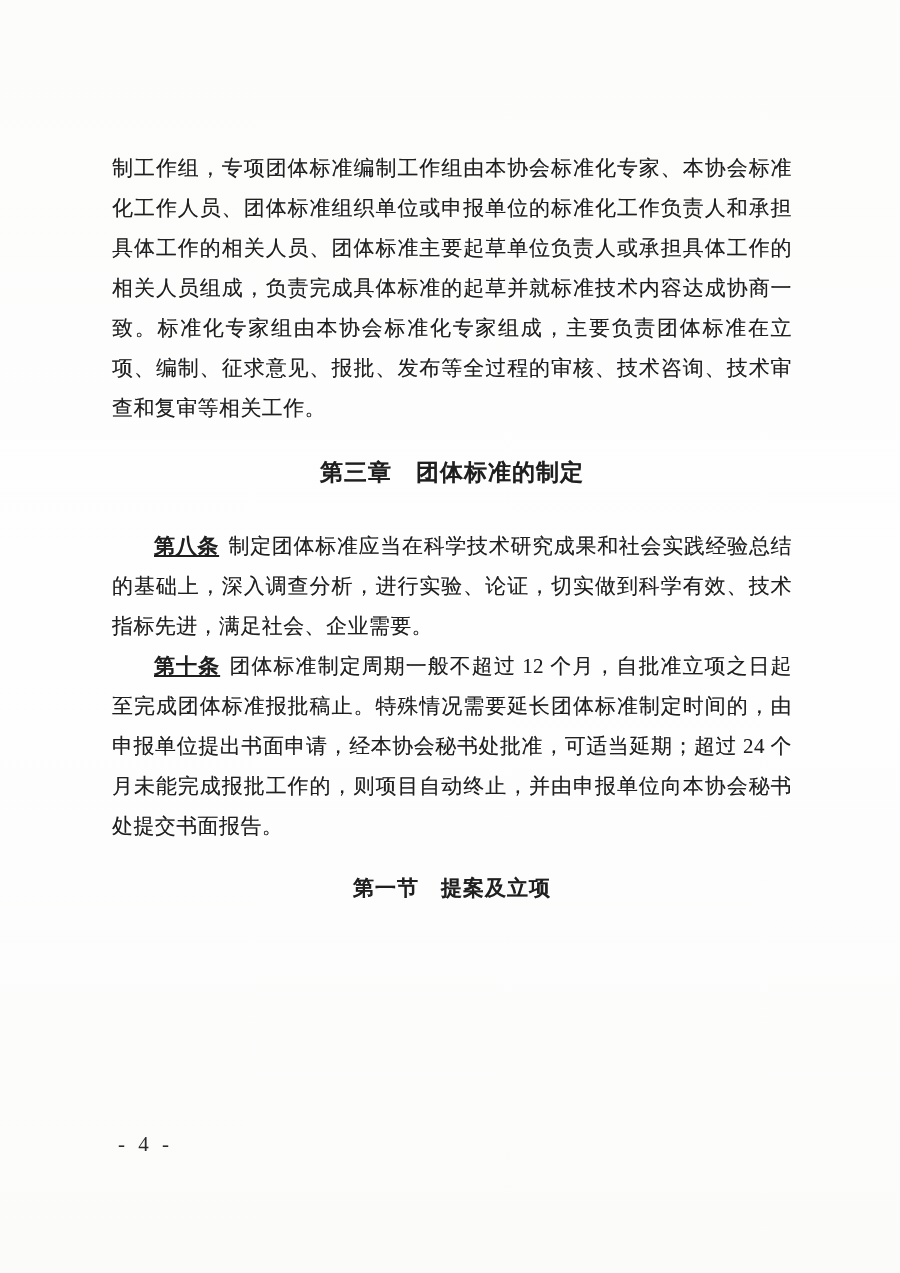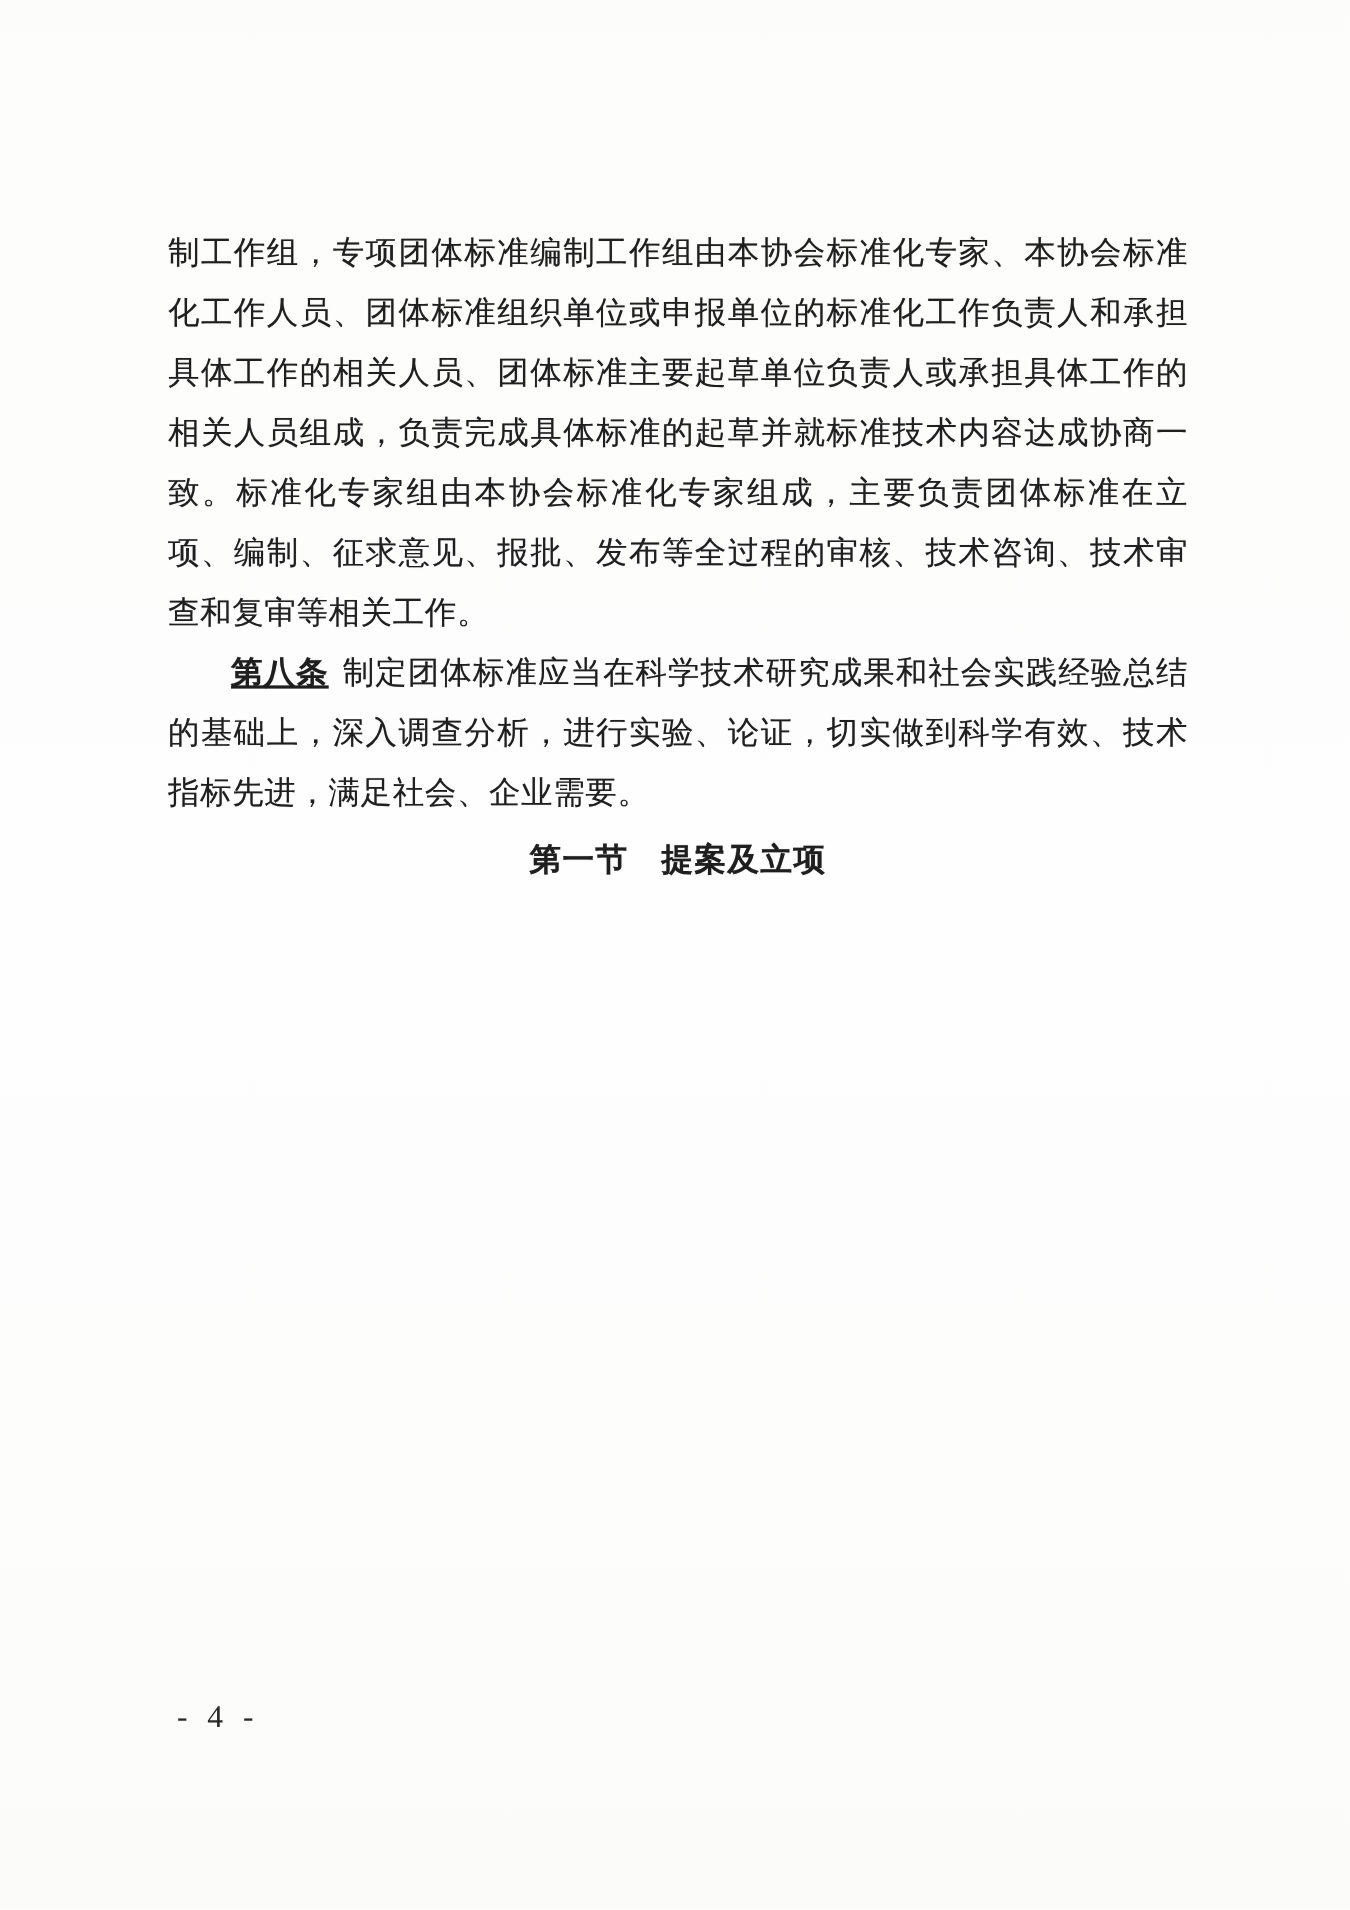--- a/index.html
+++ b/index.html
@@ -52,21 +52,21 @@
     margin: 24px 0 34px 0;
     line-height: 40px;
     text-shadow: 0 0 0.5px rgba(20,20,20,0.5);
   }
   .section-heading {
     font-family: "Liberation Sans", "DejaVu Sans", sans-serif;
     font-weight: 700;
     font-size: 21px;
     text-align: center;
     letter-spacing: 1px;
-    margin: 6px 0 22px 0;
+    margin: 22px 0 22px 0;
     line-height: 40px;
     text-shadow: 0 0 0.5px rgba(20,20,20,0.5);
   }
   .page-number {
     position: absolute;
     left: 118px;
     top: 1132px;
     font-size: 21px;
     letter-spacing: 4px;
     color: #2a2a2a;
@@ -74,26 +74,30 @@
   }
 </style>
 </head>
 <body>
 
 <div class="page">
   <main class="content">
 
     <p class="body-text">制工作组，专项团体标准编制工作组由本协会标准化专家、本协会标准化工作人员、团体标准组织单位或申报单位的标准化工作负责人和承担具体工作的相关人员、团体标准主要起草单位负责人或承担具体工作的相关人员组成，负责完成具体标准的起草并就标准技术内容达成协商一致。标准化专家组由本协会标准化专家组成，主要负责团体标准在立项、编制、征求意见、报批、发布等全过程的审核、技术咨询、技术审查和复审等相关工作。</p>
 
+    <h2 class="chapter-heading">第三章　团体标准的制定</h2>
 
     <p class="body-text indent">
       <span class="article-label">第八条</span><span>制定团体标准应当在科学技术研究成果和社会实践经验总结的基础上，深入调查分析，进行实验、论证，切实做到科学有效、技术指标先进，满足社会、企业需要。</span>
     </p>
 
 
+    <p class="body-text indent">
+      <span class="article-label">第十条</span><span>团体标准制定周期一般不超过 12 个月，自批准立项之日起至完成团体标准报批稿止。特殊情况需要延长团体标准制定时间的，由申报单位提出书面申请，经本协会秘书处批准，可适当延期；超过 24 个月未能完成报批工作的，则项目自动终止，并由申报单位向本协会秘书处提交书面报告。</span>
+    </p>
 
     <h3 class="section-heading">第一节　提案及立项</h3>
 
 
   </main>
 
   <div class="page-number">- 4 -</div>
 </div>
 
 </body></html>

